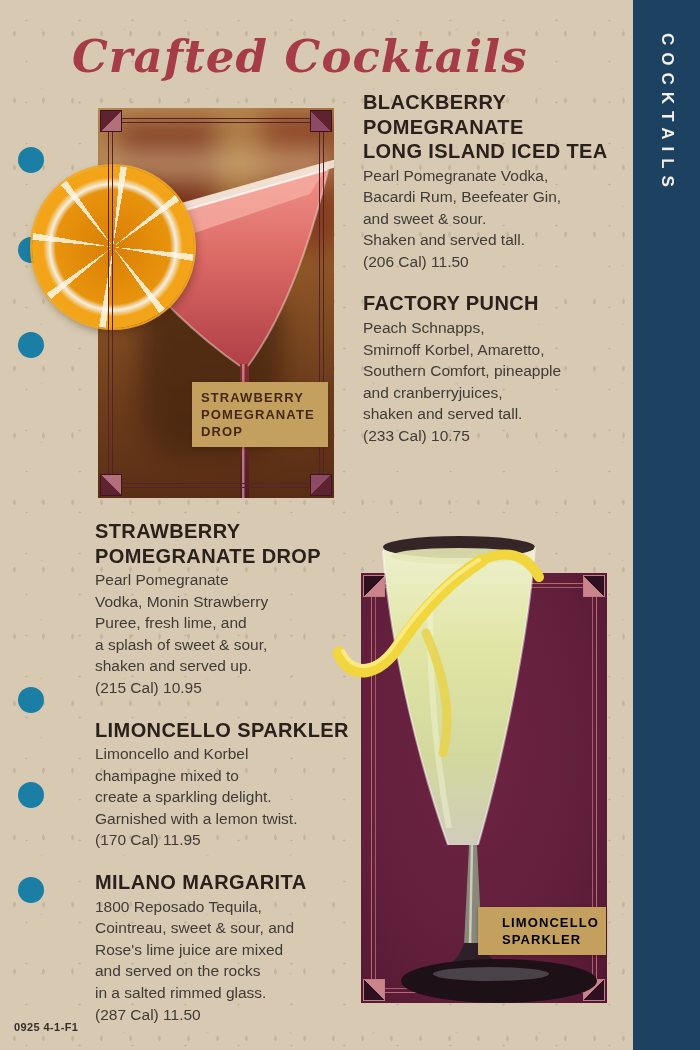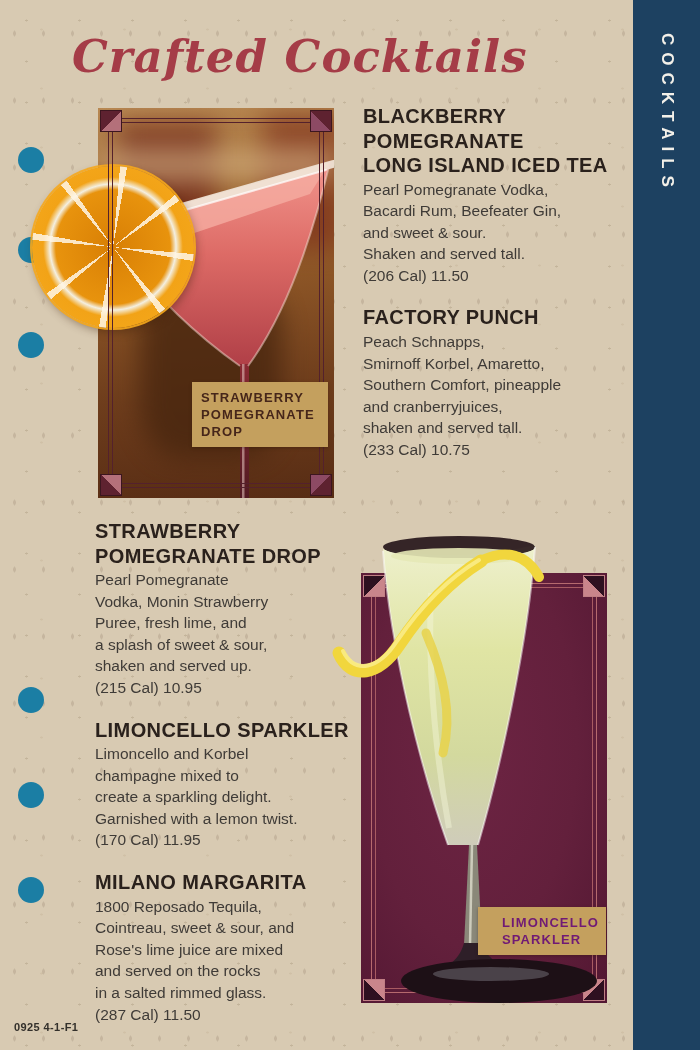--- a/index.html
+++ b/index.html
@@ -66,37 +66,37 @@
   .photo-label{
     position:absolute;z-index:4;background:#c4a05e;
     padding:7px 9px;box-shadow:0 1px 3px rgba(40,20,10,.35);
   }
   .photo-label div{
     font-size:13px;font-weight:800;letter-spacing:1.1px;line-height:17px;color:#46261a;
     font-family:"Liberation Sans",sans-serif;
   }
   .label-left{left:94px;top:274px;width:118px;}
   .label-right{left:117px;top:334px;width:110px;}
-  .label-right div{color:#701a75;padding-left:15px;}
+  .label-right div{color:#000000;padding-left:15px;}
 
   
   .photo-right{left:361px;top:573px;width:246px;height:430px;}
   .photo-right .photo-bg{background:radial-gradient(ellipse at 45% 40%, #6d2443 0%, #63203c 55%, #521732 100%);}
   .photo-right .frame-outer{inset:10px;border:1px solid #b66a6e;z-index:2;}
   .photo-right .frame-inner{inset:14px;border:1px solid #a85b62;z-index:2;}
   .photo-right .corner{background:linear-gradient(135deg,#2e1020 0 52%,#c9858b 52% 100%);border:1px solid #c07e84;}
   .photo-right .c-tl{left:2px;top:2px;}
   .photo-right .c-tr{right:2px;top:2px;background:linear-gradient(225deg,#2e1020 0 52%,#c9858b 52% 100%);}
   .photo-right .c-bl{left:2px;bottom:2px;background:linear-gradient(45deg,#2e1020 0 52%,#c9858b 52% 100%);}
   .photo-right .c-br{right:2px;bottom:2px;background:linear-gradient(315deg,#2e1020 0 52%,#c9858b 52% 100%);}
   .flute-svg{position:absolute;left:-30px;top:-40px;z-index:3;overflow:visible;}
 
   
   .col{position:absolute;}
-  .col-right{left:363px;top:104px;width:268px;}
+  .col-right{left:363px;top:90px;width:268px;}
   .col-left{left:95px;top:519px;width:275px;}
   .menu-item{margin:0 0 19px 0;}
   .item-name{
     margin:0;font-size:20px;line-height:24.5px;font-weight:800;color:#2a211c;
     letter-spacing:.4px;font-family:"Liberation Sans",sans-serif;
   }
   .desc{margin-top:1px;}
   .desc div{font-size:15.5px;line-height:21.6px;color:#3f3b37;}
 
   

